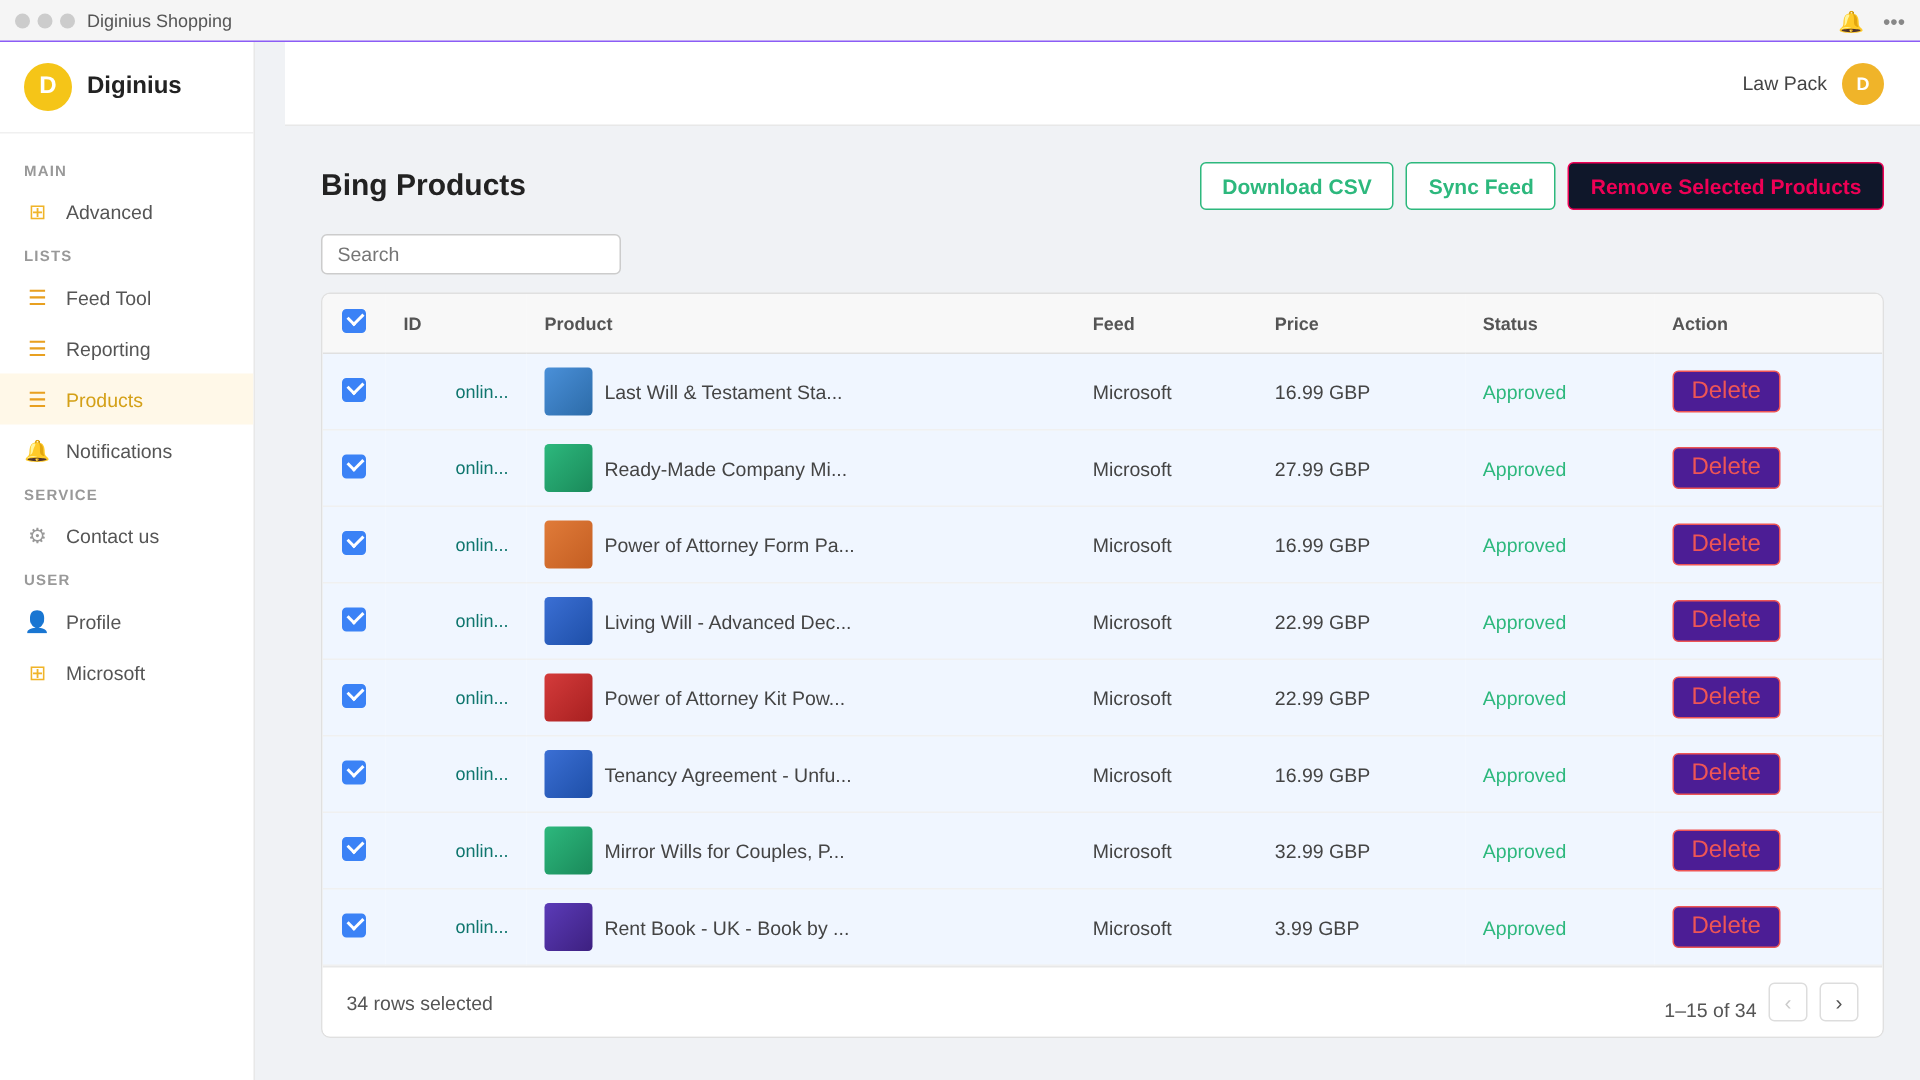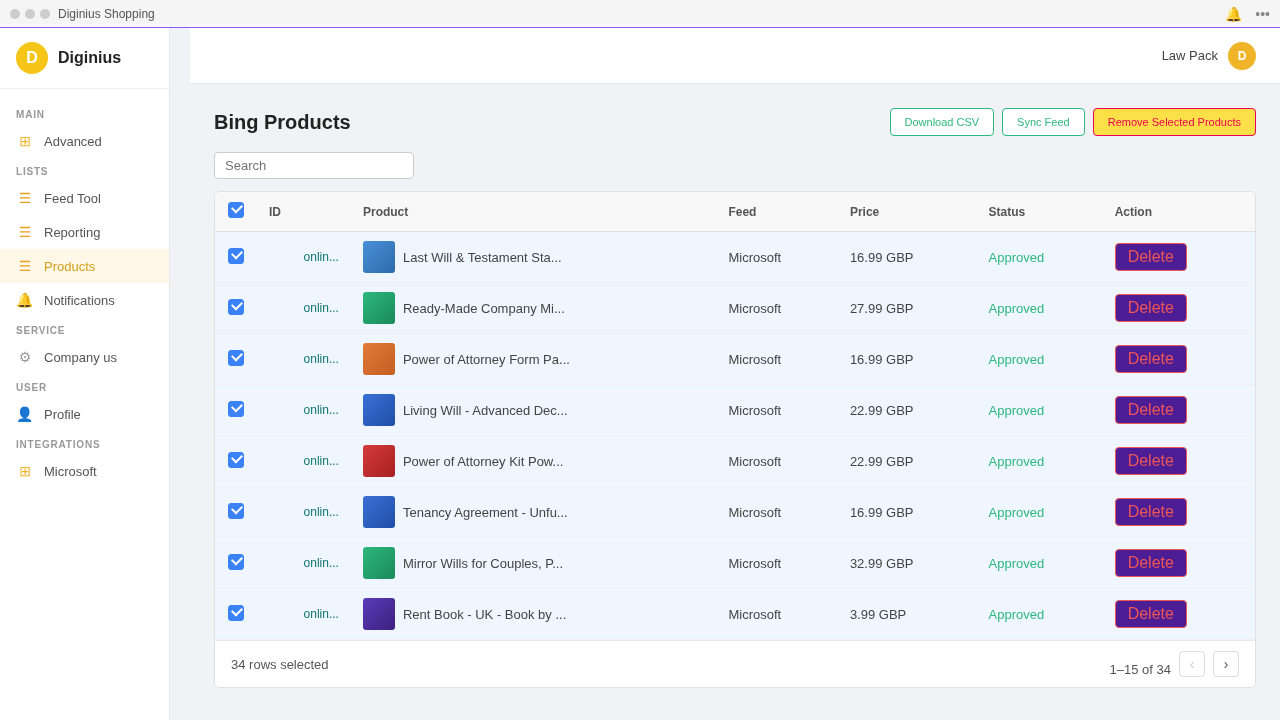--- a/index.html
+++ b/index.html
@@ -130,31 +130,31 @@
     .page-title {
       font-size: 20px;
       font-weight: 600;
       color: #222;
     }
     .page-actions { display: flex; gap: 8px; }
 
     .btn {
       padding: 7px 14px;
       border-radius: 4px;
-      font-size: 11px;
+      font-size: 14px;
       cursor: pointer;
-      font-weight: 400;
+      font-weight: 700;
     }
     .btn-outline-green {
       background: #fff;
       border: 1.5px solid #2db87d;
       color: #2db87d;
     }
     .btn-outline-red {
-      background: #fde047;
+      background: #0f172a;
       border: 1.5px solid #e05;
       color: #e05;
     }
 
     
     .search-box {
       margin-bottom: 12px;
     }
     .search-input {
       border: 1px solid #ccc;
@@ -330,30 +330,29 @@
       </div>
 
       <div class="nav-item">
         <span class="nav-icon bell">🔔</span>
         <span>Notifications</span>
       </div>
 
       <div class="nav-section-label">SERVICE</div>
       <div class="nav-item">
         <span class="nav-icon gear">⚙</span>
-        <span>Company us</span>
+        <span>Contact us</span>
       </div>
 
       <div class="nav-section-label">USER</div>
       <div class="nav-item">
         <span class="nav-icon gear">👤</span>
         <span>Profile</span>
       </div>
 
-      <div class="nav-section-label">INTEGRATIONS</div>
       <div class="nav-item">
         <span class="nav-icon yellow">⊞</span>
         <span>Microsoft</span>
       </div>
     </nav>
   </aside>
 
   <div class="main-content">
 
     <div class="top-header">

